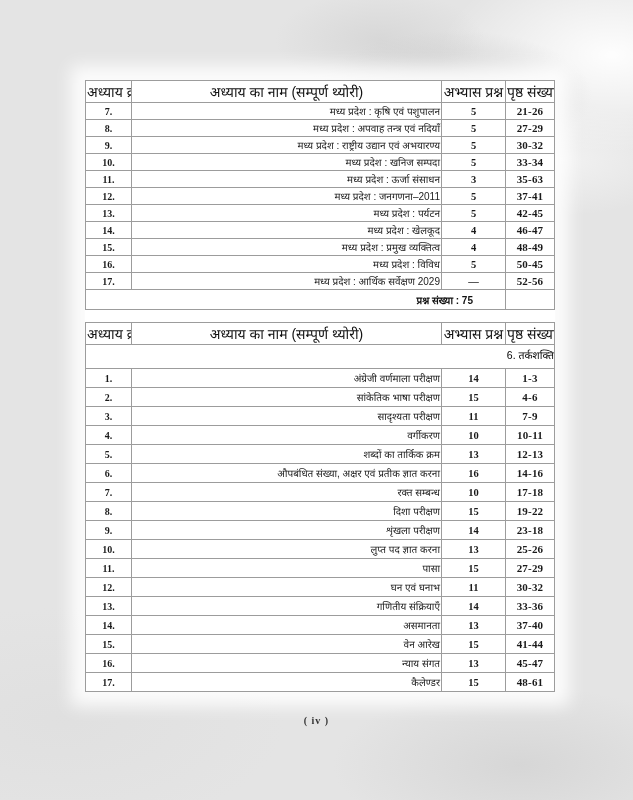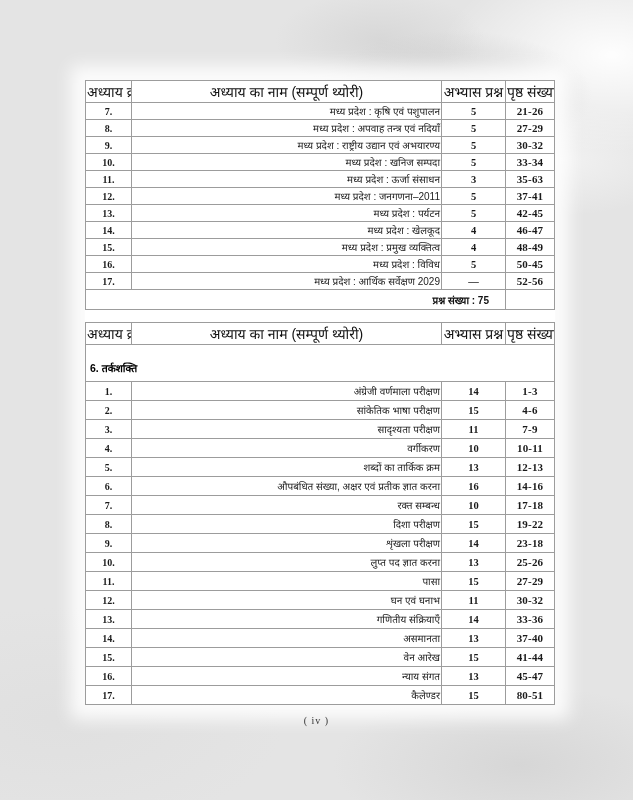--- a/index.html
+++ b/index.html
@@ -53,33 +53,33 @@
     font-size:10.5px;text-align:center;
   }
   td.c3{
     font-family:"Liberation Serif", serif;font-weight:bold;
     font-size:11px;text-align:center;letter-spacing:0.2px;
   }
   .t1 tbody tr{height:17px;}
   .t2 tbody tr{height:19px;}
   .t1 .total-row{height:20px;}
   .t1 .total-row td.total{
-    text-align:right;padding-right:16px;
+    text-align:right;padding-right:32px;
     font-size:10px;font-weight:bold;color:#111;
   }
   .t2 .section-row td{
-    font-size:10.5px;font-weight:bold;color:#000;
-    text-align:left;padding:13px 0 3px 4px;height:20px;
+    font-size:10.5px;font-weight:normal;color:#000;
+    text-align:right;padding:0 0 3px 4px;height:20px;
   }
   .gap{height:12px;background:var(--content-bg);}
   .footer{
     position:absolute;left:0;top:715px;width:633px;
     text-align:center;
     font-family:"Liberation Serif", serif;
-    font-size:10px;font-weight:normal;color:#333;
+    font-size:10px;font-weight:bold;color:#333;
     letter-spacing:1px;
   }
 </style>
 </head>
 <body>
 
 <div class="content">
 
   <table class="toc t1">
     <colgroup>
@@ -286,20 +286,20 @@
         <tr>
           <td class="c0">16.</td>
           <td class="c1">न्याय संगत</td>
           <td class="c2">13</td>
           <td class="c3">45-47</td>
         </tr>
         <tr>
           <td class="c0">17.</td>
           <td class="c1">कैलेण्डर</td>
           <td class="c2">15</td>
-          <td class="c3">80-51</td>
+          <td class="c3">48-61</td>
         </tr>
       </tbody>
   </table>
 
 </div>
 
 <div class="footer">( iv )</div>
 
 </body></html>

